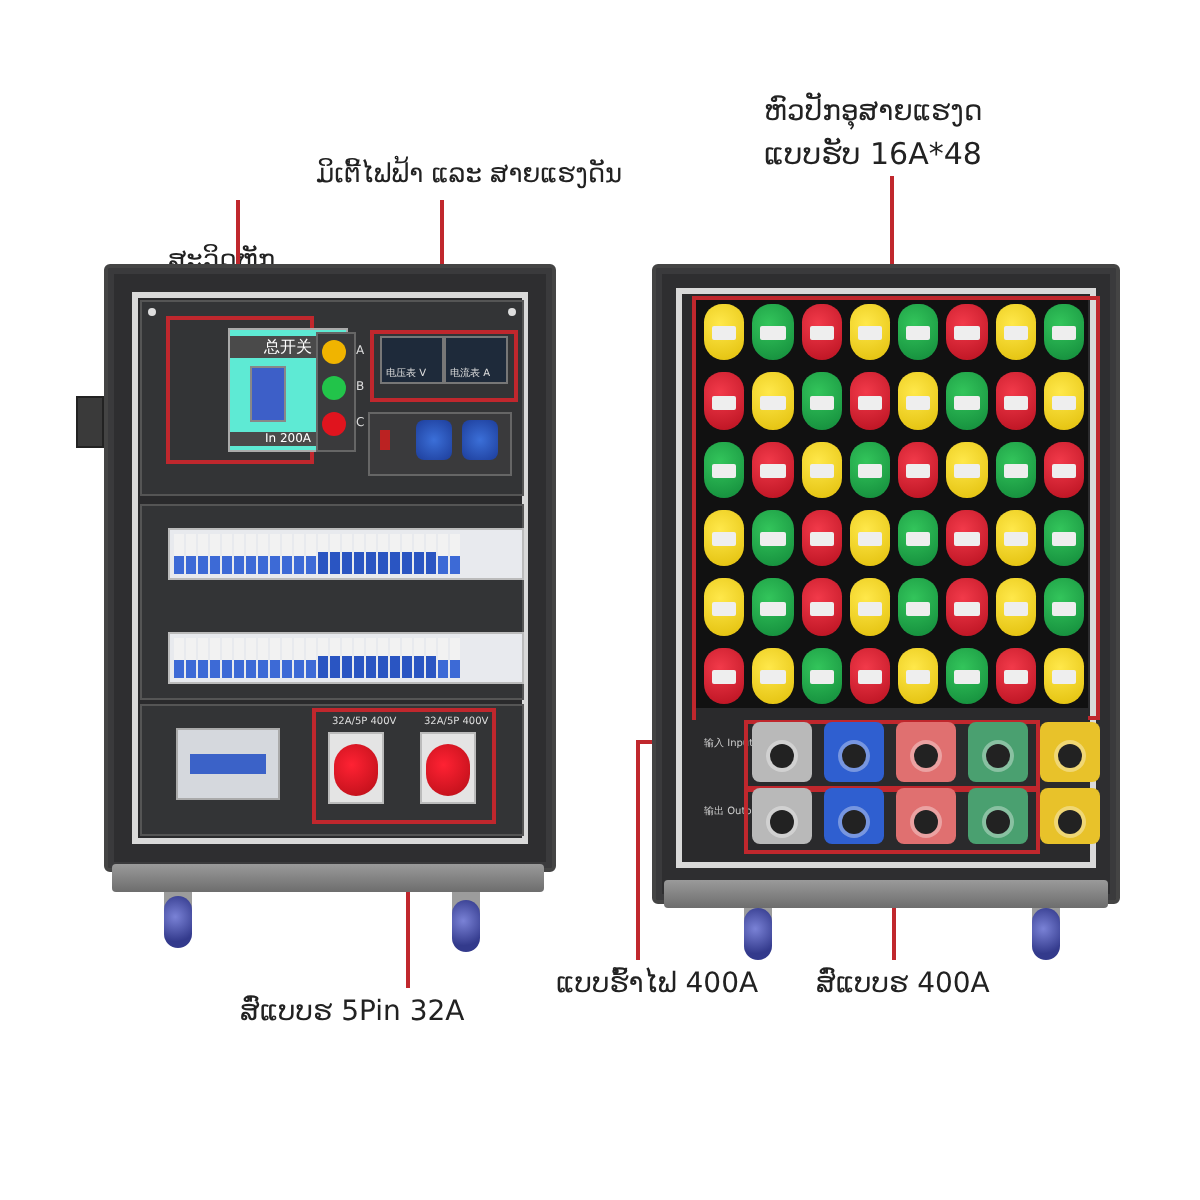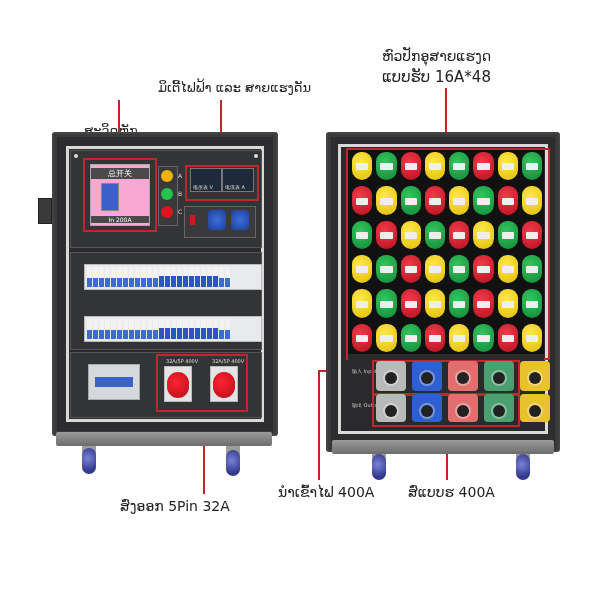--- a/index.html
+++ b/index.html
@@ -11,21 +11,21 @@
   .case{position:absolute;background:#2e2e30;border:2px solid #444;border-radius:3px;box-shadow:inset 0 0 0 3px #3a3a3c;}
   .case-inner{position:absolute;border:3px solid #d9d9d9;background:#2a2a2c;}
   .base{position:absolute;background:linear-gradient(#9a9a9a,#6d6d6d);border-radius:2px;}
   .wheel{position:absolute;width:14px;height:26px;border-radius:7px;background:radial-gradient(circle at 40% 40%,#7a82d6,#333a8c 70%);}
   .bracket{position:absolute;width:14px;height:12px;background:#9c9c9c;}
   .handle{position:absolute;width:12px;height:24px;background:#3a3a3a;border:1px solid #222;}
   .panel{position:absolute;background:#333436;border:1px solid #555;}
   .redbox{position:absolute;border:2px solid #c0272d;}
   .screw{position:absolute;width:4px;height:4px;border-radius:2px;background:#ddd;}
   
-  .mainbreaker{position:absolute;background:#f9a8d4;border:1px solid #aaa;}
+  .mainbreaker{position:absolute;background:#5eead4;border:1px solid #aaa;margin-left:24px;}
   .mb-title{position:absolute;left:0;right:0;top:3px;text-align:center;font-size:8px;color:#fff;background:#4a4a4a;}
   .mb-rating{position:absolute;left:0;right:0;bottom:2px;text-align:center;font-size:6px;color:#fff;background:#4a4a4a;}
   .lamp{position:absolute;width:12px;height:12px;border-radius:6px;}
   .lamp-lbl{position:absolute;font-size:6px;color:#ddd;}
   .meter{position:absolute;background:#1e2a3a;border:1px solid #777;}
   .meter-lbl{position:absolute;font-size:5px;color:#ddd;}
   .socket-blue{position:absolute;width:18px;height:20px;border-radius:4px;background:radial-gradient(circle,#3b6fd8,#1d3d9a);}
   .mcb-row{position:absolute;display:flex;gap:1px;padding:2px;background:#e8eaee;border:1px solid #bbb;}
   .mcb{width:5px;height:20px;background:linear-gradient(#f2f2f2 55%,#3d6ad6 55%);}
   .mcb.dark{background:linear-gradient(#f2f2f2 45%,#2a55c2 45%);}
@@ -44,22 +44,22 @@
   .cam::after{content:"";position:absolute;left:9px;top:11px;width:12px;height:12px;border-radius:6px;background:#222;box-shadow:0 0 0 2px rgba(255,255,255,.35);}
   .cam-lbl{position:absolute;font-size:5px;color:#ccc;white-space:nowrap;}
 </style>
 </head>
 <body>
 
 <div class="label" style="left:84px;top:80px;margin-top:43px;">ສະວິດຫຼັກ</div>
 <div class="label" style="left:158px;top:80px;">ມິເຕີ້ໄຟຟ້າ ແລະ ສາຍແຮງດັນ</div>
 <div class="label" style="left:382px;top:48px;font-size:14px;">ຫົວປັກອຸສາຍແຮງດ</div>
 <div class="label" style="left:382px;top:68px;font-size:15px;">ແບບຮັບ 16A*48</div>
-<div class="label" style="left:120px;top:498px;font-size:14px;">ສົ່ງອອກ  5Pin 32A</div>
-<div class="label" style="left:278px;top:484px;font-size:14px;">ນຳເຂົ້າໄຟ 400A</div>
+<div class="label" style="left:120px;top:498px;font-size:14px;">ສົ່ແບບຮ  5Pin 32A</div>
+<div class="label" style="left:278px;top:484px;font-size:14px;">ແບບຮົ້າໄຟ 400A</div>
 <div class="label" style="left:408px;top:484px;font-size:14px;">ສົ່ແບບຮ 400A</div>
 
 <div class="redline" style="left:118px;top:100px;width:2px;height:60px;"></div>
 <div class="redline" style="left:220px;top:100px;width:2px;height:68px;"></div>
 <div class="redline" style="left:445px;top:88px;width:2px;height:56px;"></div>
 <div class="redline" style="left:203px;top:408px;width:2px;height:86px;"></div>
 <div class="redline" style="left:318px;top:370px;width:2px;height:110px;"></div>
 <div class="redline" style="left:318px;top:370px;width:36px;height:2px;"></div>
 <div class="redline" style="left:446px;top:420px;width:2px;height:60px;"></div>
 

